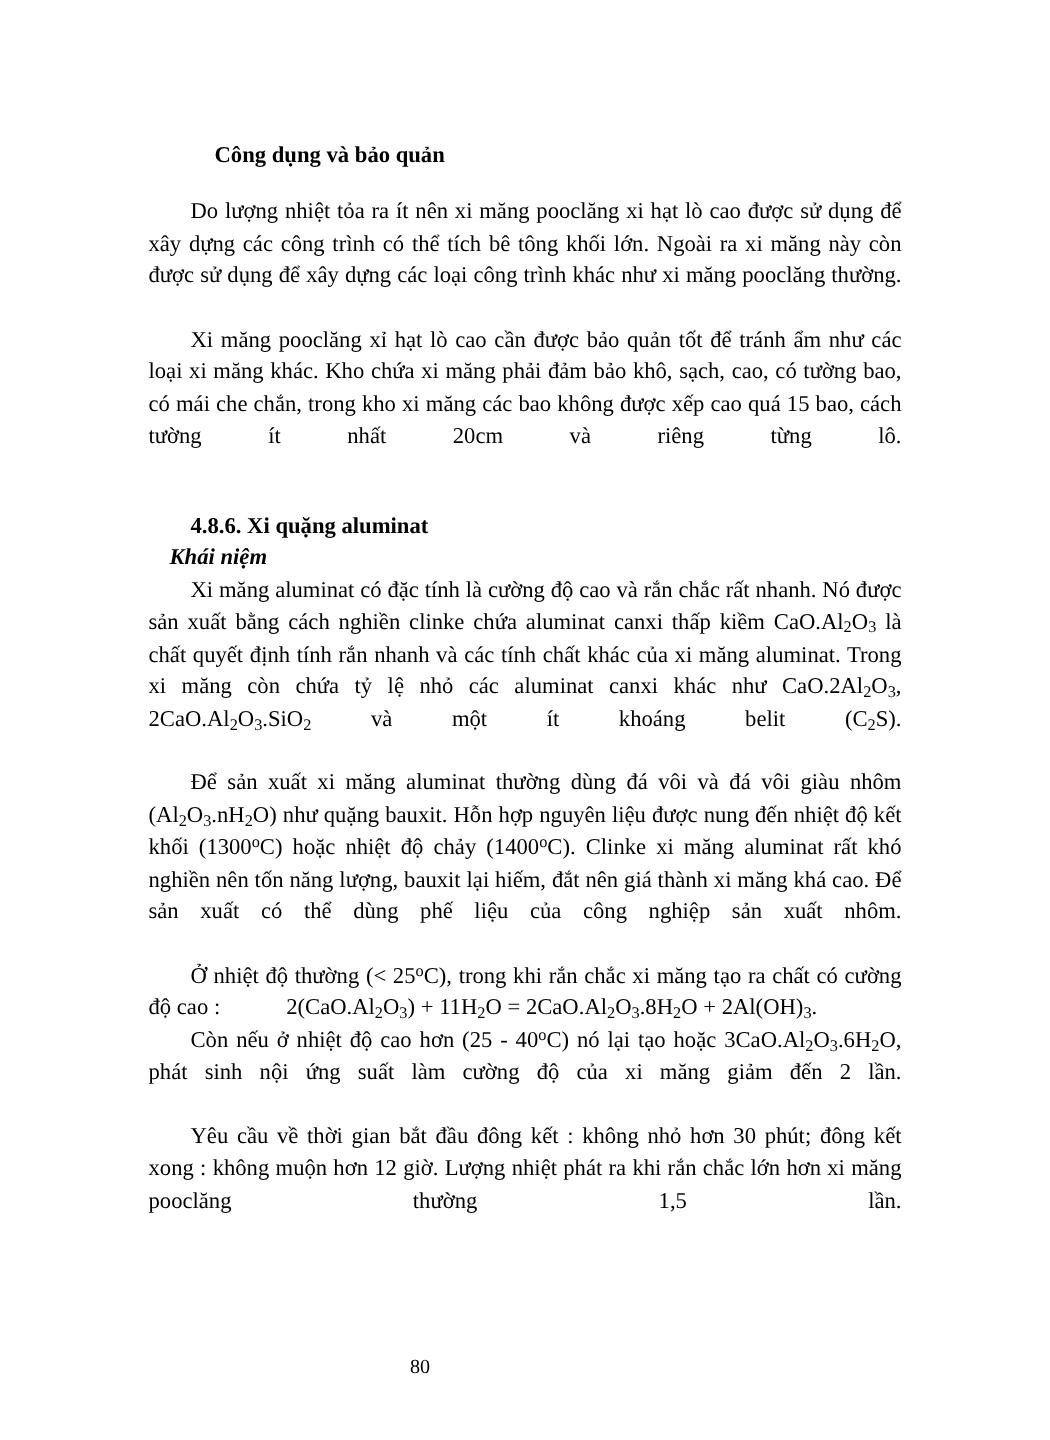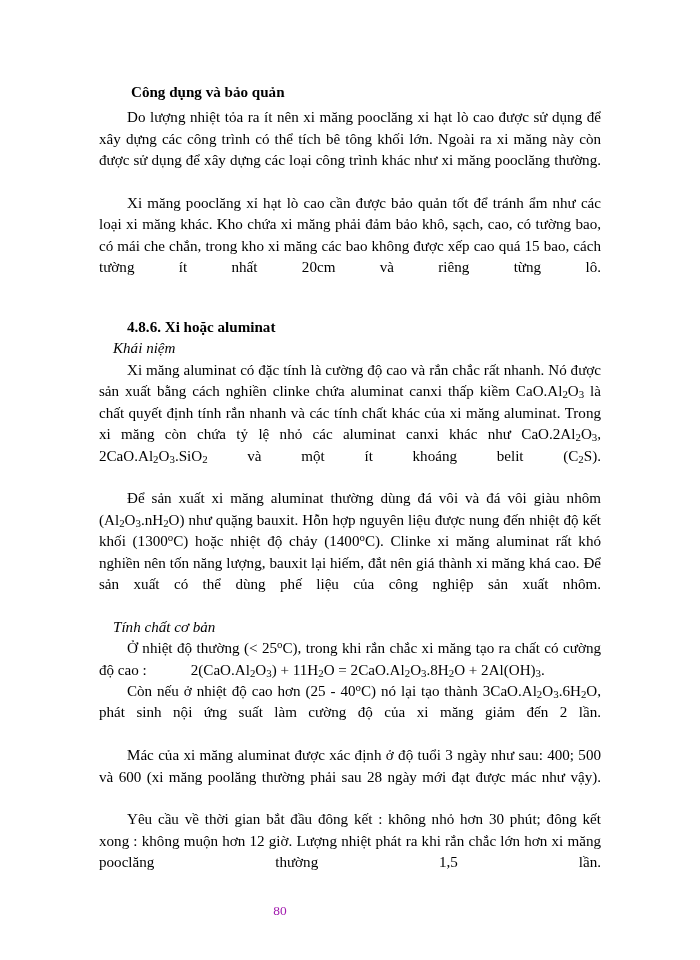--- a/index.html
+++ b/index.html
@@ -26,24 +26,24 @@
     width: 502px;
     font-size: 15.1px;
     line-height: 21.4px;
     color: #000000;
     text-align: justify;
     text-justify: inter-word;
   }
   .h-bold {
     font-weight: bold;
     text-indent: 28px;
-    margin: 4px;
+    margin: 16px;
   }
   .h-bolditalic {
-    font-weight: normal;
+    font-weight: bold;
     font-style: italic;
     text-indent: 14px;
     margin: 0;
   }
   .sec-head {
     font-weight: bold;
     text-indent: 28px;
     margin: 0;
   }
   p.body {
@@ -68,21 +68,21 @@
     vertical-align: 0.42em;
     line-height: 0;
   }
   .pagenum {
     position: absolute;
     left: 0;
     top: 903px;
     width: 560px;
     text-align: center;
     font-size: 13.4px;
-    color: #a21caf;
+    color: #000000;
   }
   
   p.body::after {
     content: "";
     display: inline-block;
     width: 100%;
   }
   p.nofill::after { display: none; }
 </style>
 </head>
@@ -93,36 +93,34 @@
   <div class="content">
 
     <div class="h-bold">Công dụng và bảo quản</div>
 
     <p class="body">Do lượng nhiệt tỏa ra ít nên xi măng pooclăng xi hạt lò cao được sử dụng để xây  dựng các công trình có thể tích bê tông khối lớn. Ngoài ra xi măng này còn được sử dụng để xây dựng các loại công trình khác như xi măng pooclăng thường.</p>
 
     <p class="body">Xi măng pooclăng xỉ hạt lò cao cần được bảo quản tốt để tránh ẩm như các loại xi măng khác. Kho chứa xi măng phải đảm bảo khô, sạch, cao, có tường bao, có mái che chắn, trong kho xi măng các bao không được xếp cao quá 15 bao, cách tường ít nhất 20cm và riêng từng lô.</p>
 
     <div class="gap-sec"></div>
 
-    <div class="sec-head">4.8.6. Xi hoặc aluminat</div>
+    <div class="sec-head">4.8.6. Xi quặng aluminat</div>
 
     <div class="h-bolditalic">Khái niệm</div>
 
     <p class="body"><span>Xi măng aluminat có đặc tính là cường độ cao và rắn chắc rất nhanh. Nó được sản xuất bằng cách nghiền clinke chứa aluminat canxi thấp kiềm CaO.Al</span><sub>2</sub><span>O</span><sub>3</sub><span> là chất quyết định tính rắn nhanh và các tính chất khác của xi măng aluminat. Trong xi măng còn chứa tỷ lệ nhỏ các aluminat canxi khác như CaO.2Al</span><sub>2</sub><span>O</span><sub>3</sub><span>, 2CaO.Al</span><sub>2</sub><span>O</span><sub>3</sub><span>.SiO</span><sub>2</sub><span> và một ít khoáng belit (C</span><sub>2</sub><span>S).</span></p>
 
     <p class="body"><span>Để sản xuất xi măng aluminat thường dùng đá vôi và đá vôi giàu nhôm (Al</span><sub>2</sub><span>O</span><sub>3</sub><span>.nH</span><sub>2</sub><span>O) như quặng bauxit. Hỗn hợp nguyên liệu được nung đến nhiệt độ kết khối (1300</span><sup>o</sup><span>C) hoặc nhiệt độ chảy (1400</span><sup>o</sup><span>C). Clinke xi măng aluminat rất khó nghiền nên tốn năng lượng, bauxit lại hiếm, đắt nên giá thành xi măng khá cao. Để sản xuất có thể dùng phế liệu của công nghiệp sản xuất nhôm.</span></p>
 
-    <div class="h-bolditalic">Tính chất cơ bản</div>
 
 
     <p class="body nofill"><span>Ở nhiệt độ thường (&lt; 25</span><sup>o</sup><span>C), trong khi rắn chắc xi măng tạo ra chất có cường độ cao :</span><span class="eqspace"></span><span>2(CaO.Al<sub>2</sub>O<sub>3</sub>) + 11H<sub>2</sub>O = 2CaO.Al<sub>2</sub>O<sub>3</sub>.8H<sub>2</sub>O + 2Al(OH)<sub>3</sub>.</span></p>
 
-    <p class="body"><span>Còn nếu ở nhiệt độ cao hơn (25 - 40</span><sup>o</sup><span>C) nó lại tạo thành 3CaO.Al</span><sub>2</sub><span>O</span><sub>3</sub><span>.6H</span><sub>2</sub><span>O, phát sinh nội ứng suất làm cường độ của xi măng giảm đến 2 lần.</span></p>
+    <p class="body"><span>Còn nếu ở nhiệt độ cao hơn (25 - 40</span><sup>o</sup><span>C) nó lại tạo hoặc 3CaO.Al</span><sub>2</sub><span>O</span><sub>3</sub><span>.6H</span><sub>2</sub><span>O, phát sinh nội ứng suất làm cường độ của xi măng giảm đến 2 lần.</span></p>
 
-    <p class="body">Mác của xi măng aluminat được xác định ở độ tuổi 3 ngày như sau: 400; 500 và 600 (xi măng poolăng thường phải sau 28 ngày mới đạt được mác như vậy).</p>
 
     <p class="body">Yêu cầu về thời gian bắt đầu đông kết : không nhỏ hơn 30 phút; đông kết xong : không muộn hơn 12 giờ. Lượng nhiệt phát ra khi rắn chắc lớn hơn xi măng pooclăng thường 1,5 lần.</p>
 
   </div>
 
   <div class="pagenum">80</div>
 
 </div>
 
 </body></html>

